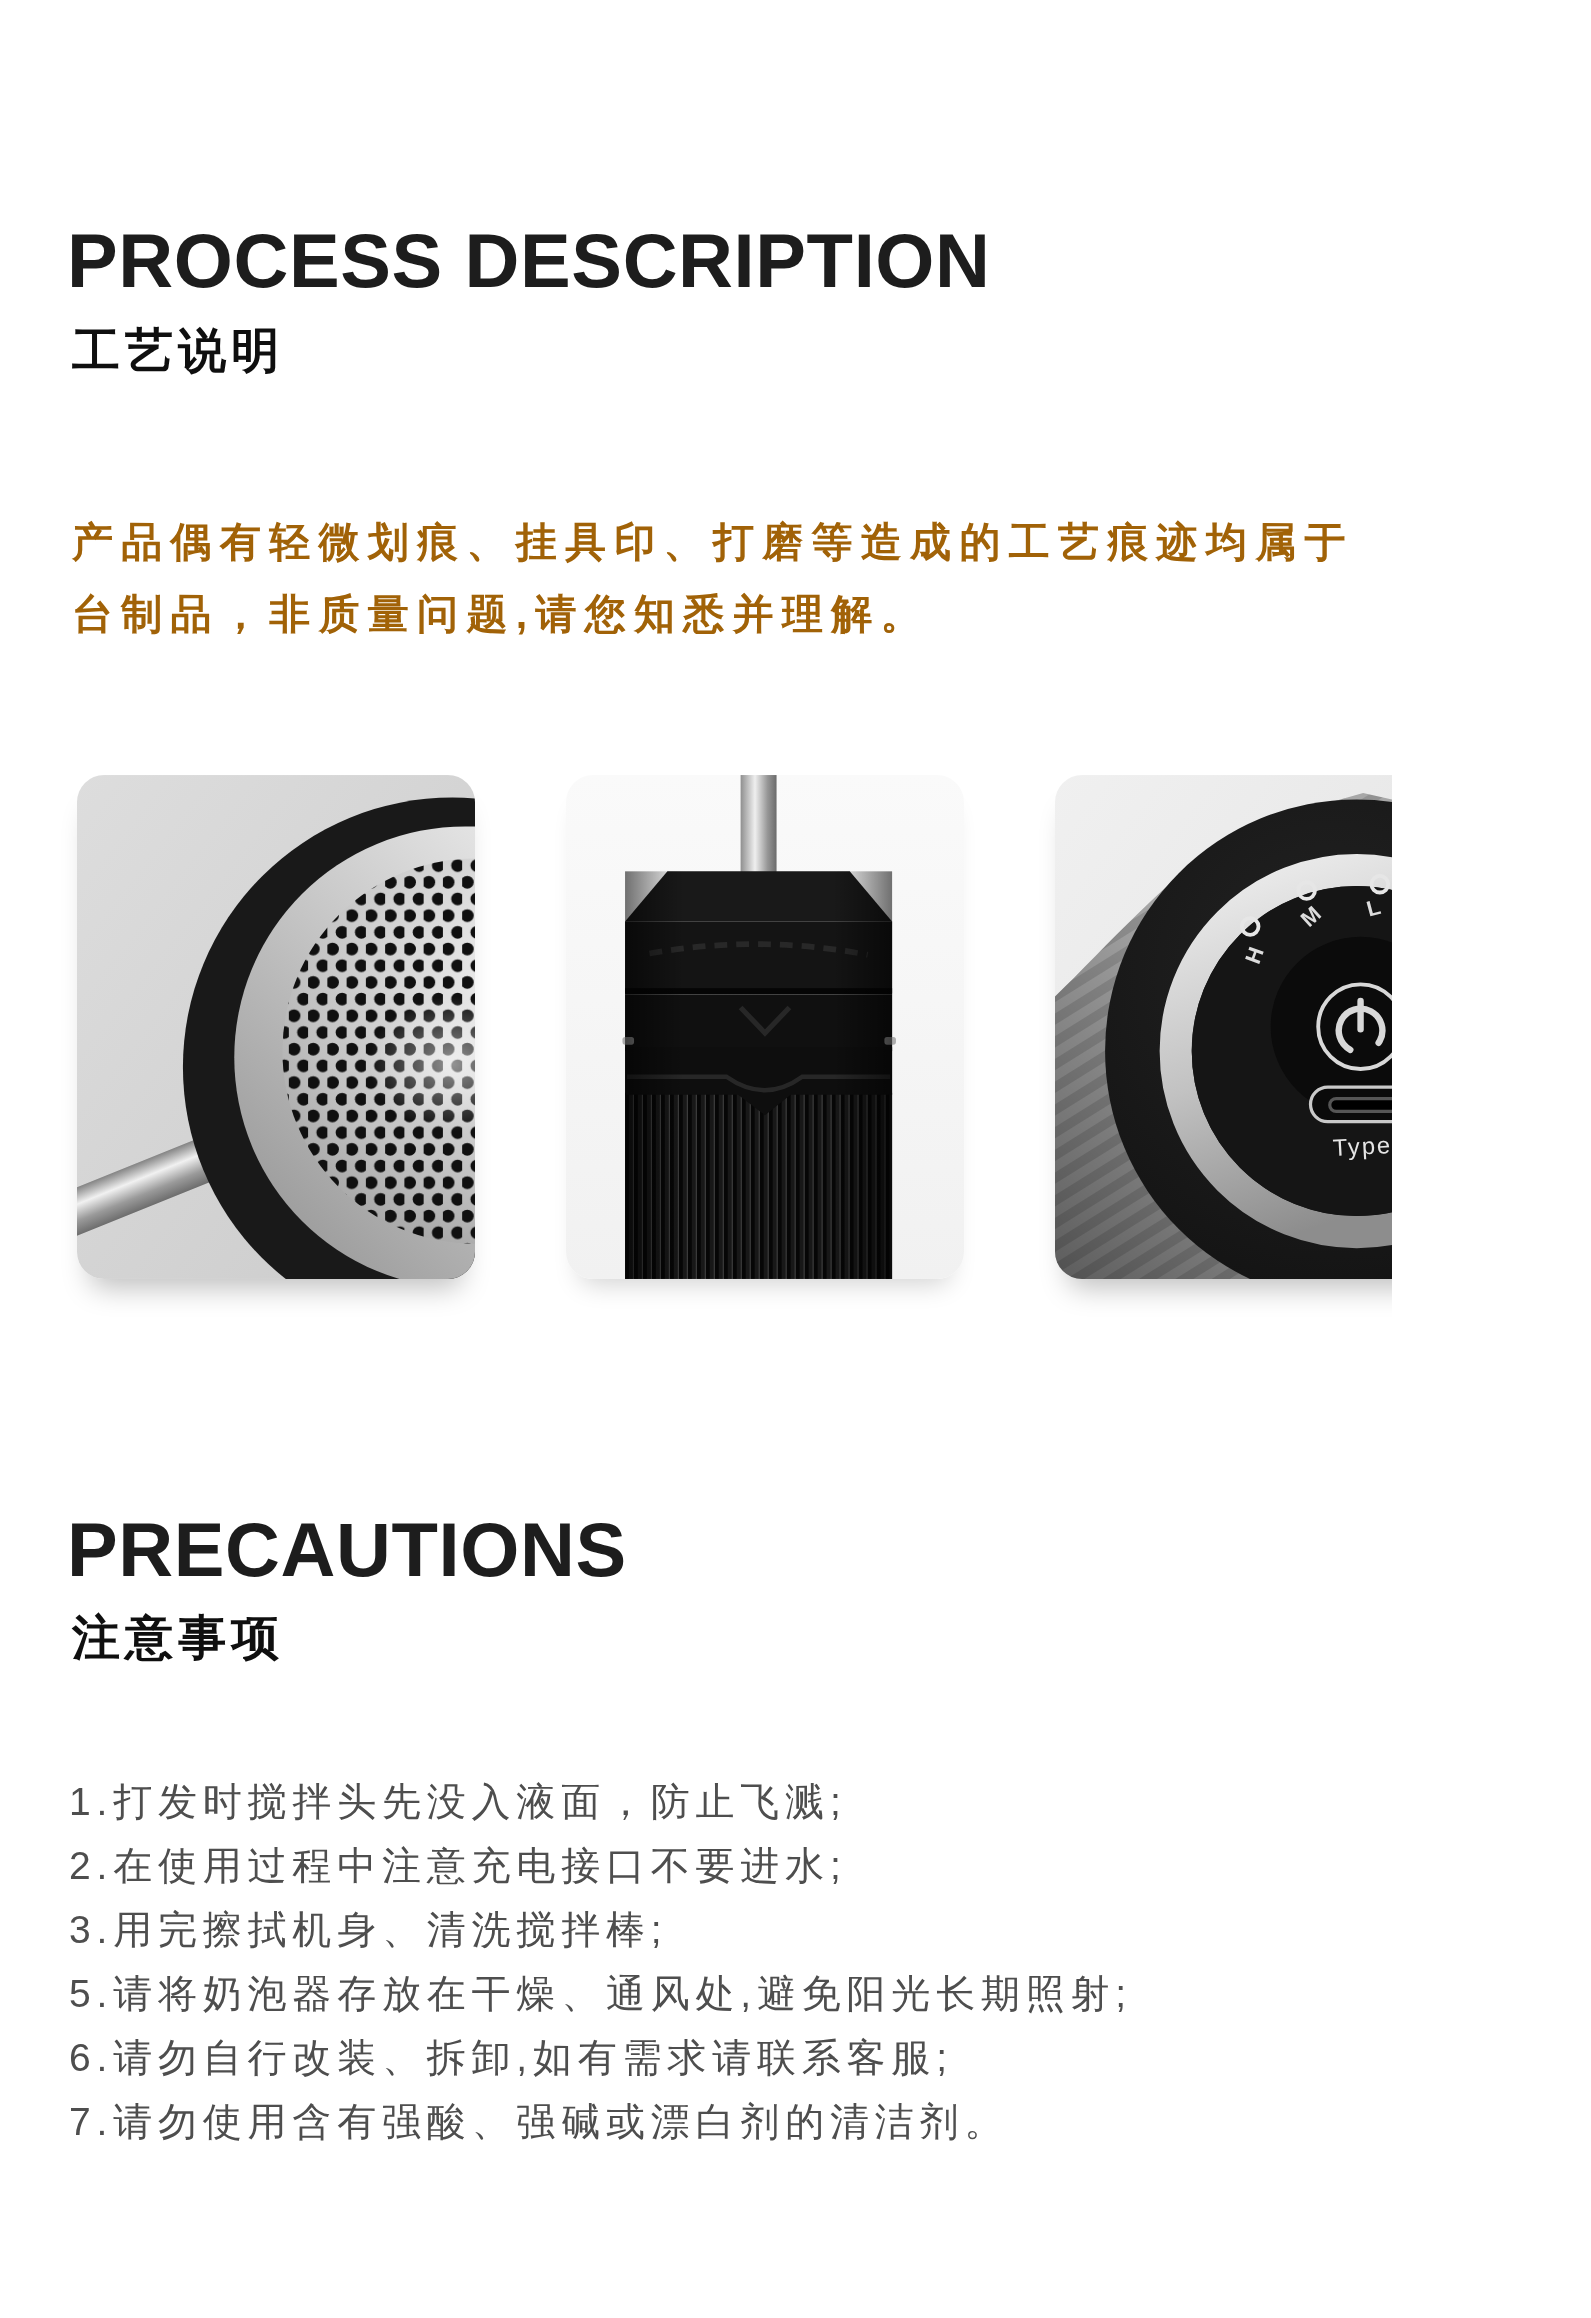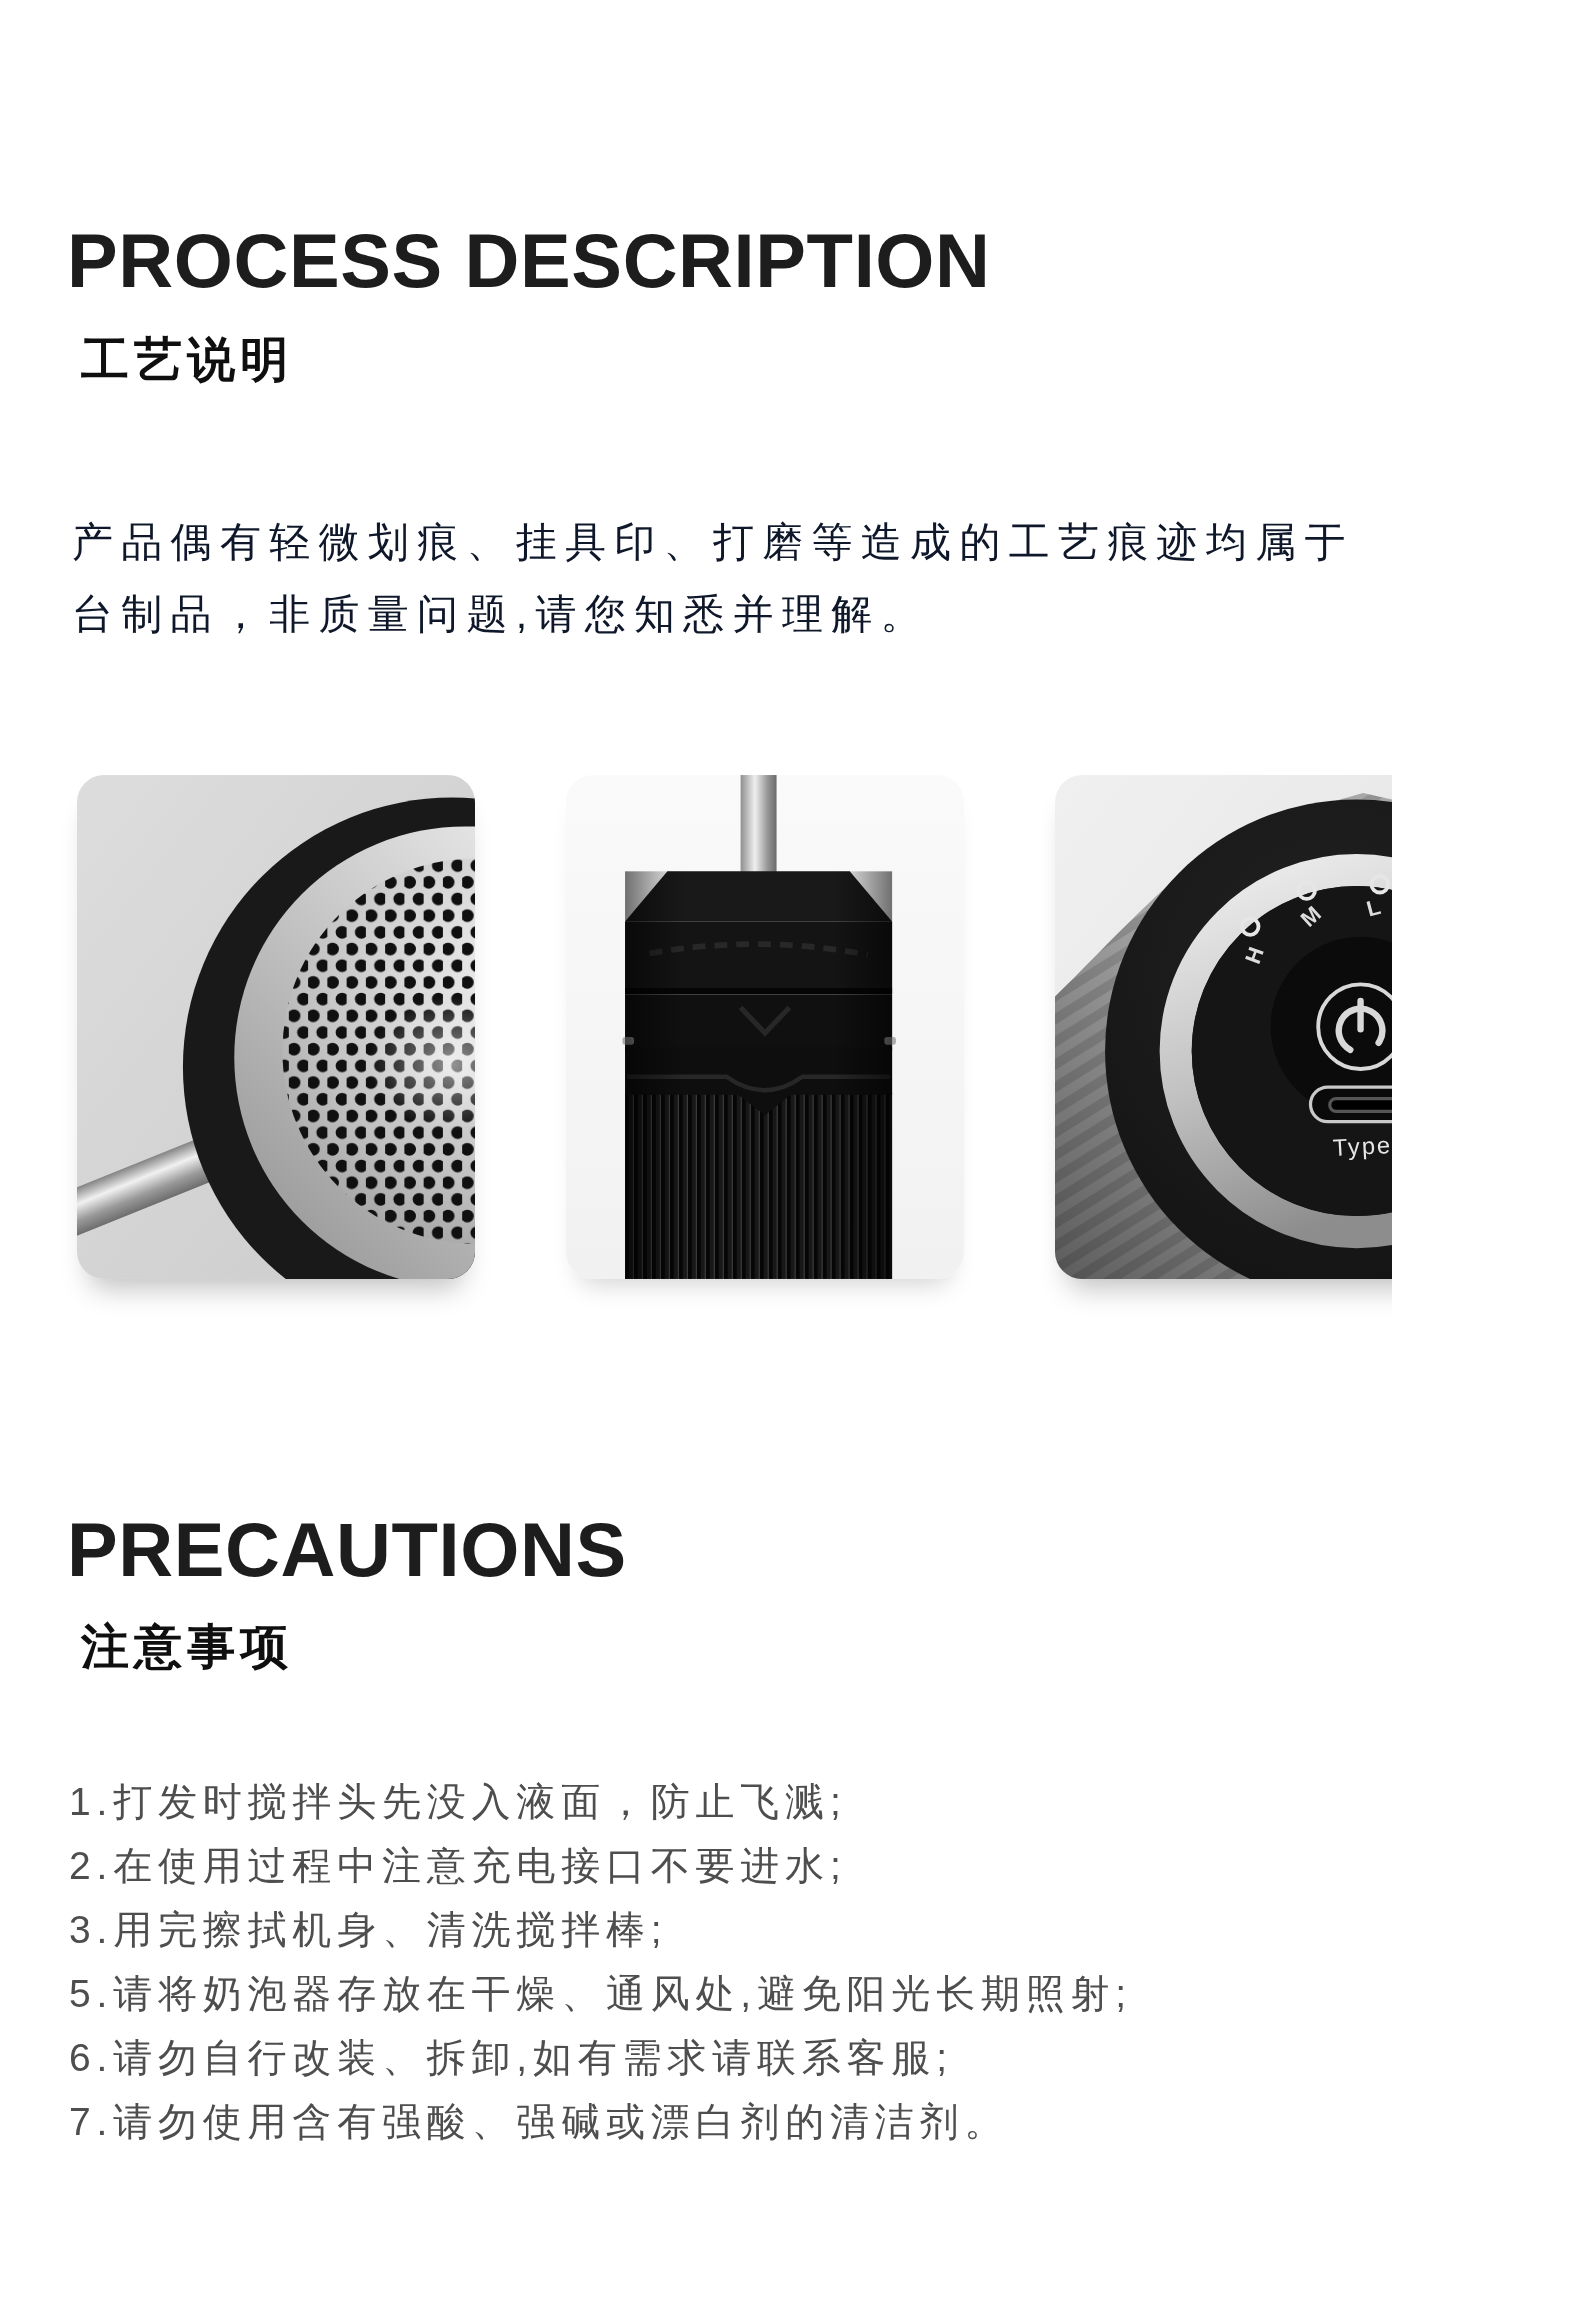--- a/index.html
+++ b/index.html
@@ -1,30 +1,30 @@
 <!DOCTYPE html>
 <html style="font-size:10.3px"><head>
 <meta charset="utf-8">
 <style>
   html,body{margin:0;padding:0;background:#ffffff;}
   .page{position:relative;width:1392px;height:2319px;background:#ffffff;overflow:hidden;
         font-family:"Liberation Sans","DejaVu Sans",sans-serif;}
   .h-en{position:absolute;left:67px;margin:0;font-weight:700;font-size:76px;line-height:1.05;
         color:#1d1d1d;letter-spacing:0.6px;white-space:nowrap;}
-  .h-zh{position:absolute;left:69px;margin:12px;font-weight:700;font-size:48px;line-height:1;
+  .h-zh{position:absolute;left:69px;margin:3px;font-weight:700;font-size:48px;line-height:1;
         color:#0f0f0f;letter-spacing:5.1px;white-space:nowrap;}
   #process-title{top:221px;}
   #process-sub{top:324px;}
   #precautions-title{top:1510px;}
   #precautions-sub{top:1611px;}
   .cursor{position:absolute;width:32px;height:42px;}
   #cursor-1{left:1476px;top:313px;}
   #cursor-2{left:1476px;top:1598px;}
   .para{position:absolute;left:72px;top:506px;font-size:41px;line-height:72px;
-        color:#0f172a;letter-spacing:8.3px;white-space:nowrap;}
+        color:#a16207;letter-spacing:8.3px;white-space:nowrap;font-weight:bold;}
   .cards{position:absolute;left:77px;top:775px;display:flex;gap:91px;}
   .card{width:398px;height:504px;border-radius:27px;overflow:hidden;position:relative;
         box-shadow:0 22px 28px -13px rgba(0,0,0,.25);}
   .card svg{display:block;width:100%;height:100%;}
   .list{position:absolute;left:69px;top:1770px;font-size:39px;line-height:64px;
         color:#4e4e4e;letter-spacing:5.8px;white-space:nowrap;}
   .panel-label{fill:#dcdcdc;font-family:"Liberation Sans","DejaVu Sans",sans-serif;
         font-size:34px;font-weight:700;letter-spacing:2px;}
   .port-label{fill:#e6e6e6;font-family:"Liberation Sans","DejaVu Sans",sans-serif;
         font-size:37px;font-weight:400;letter-spacing:3px;}

